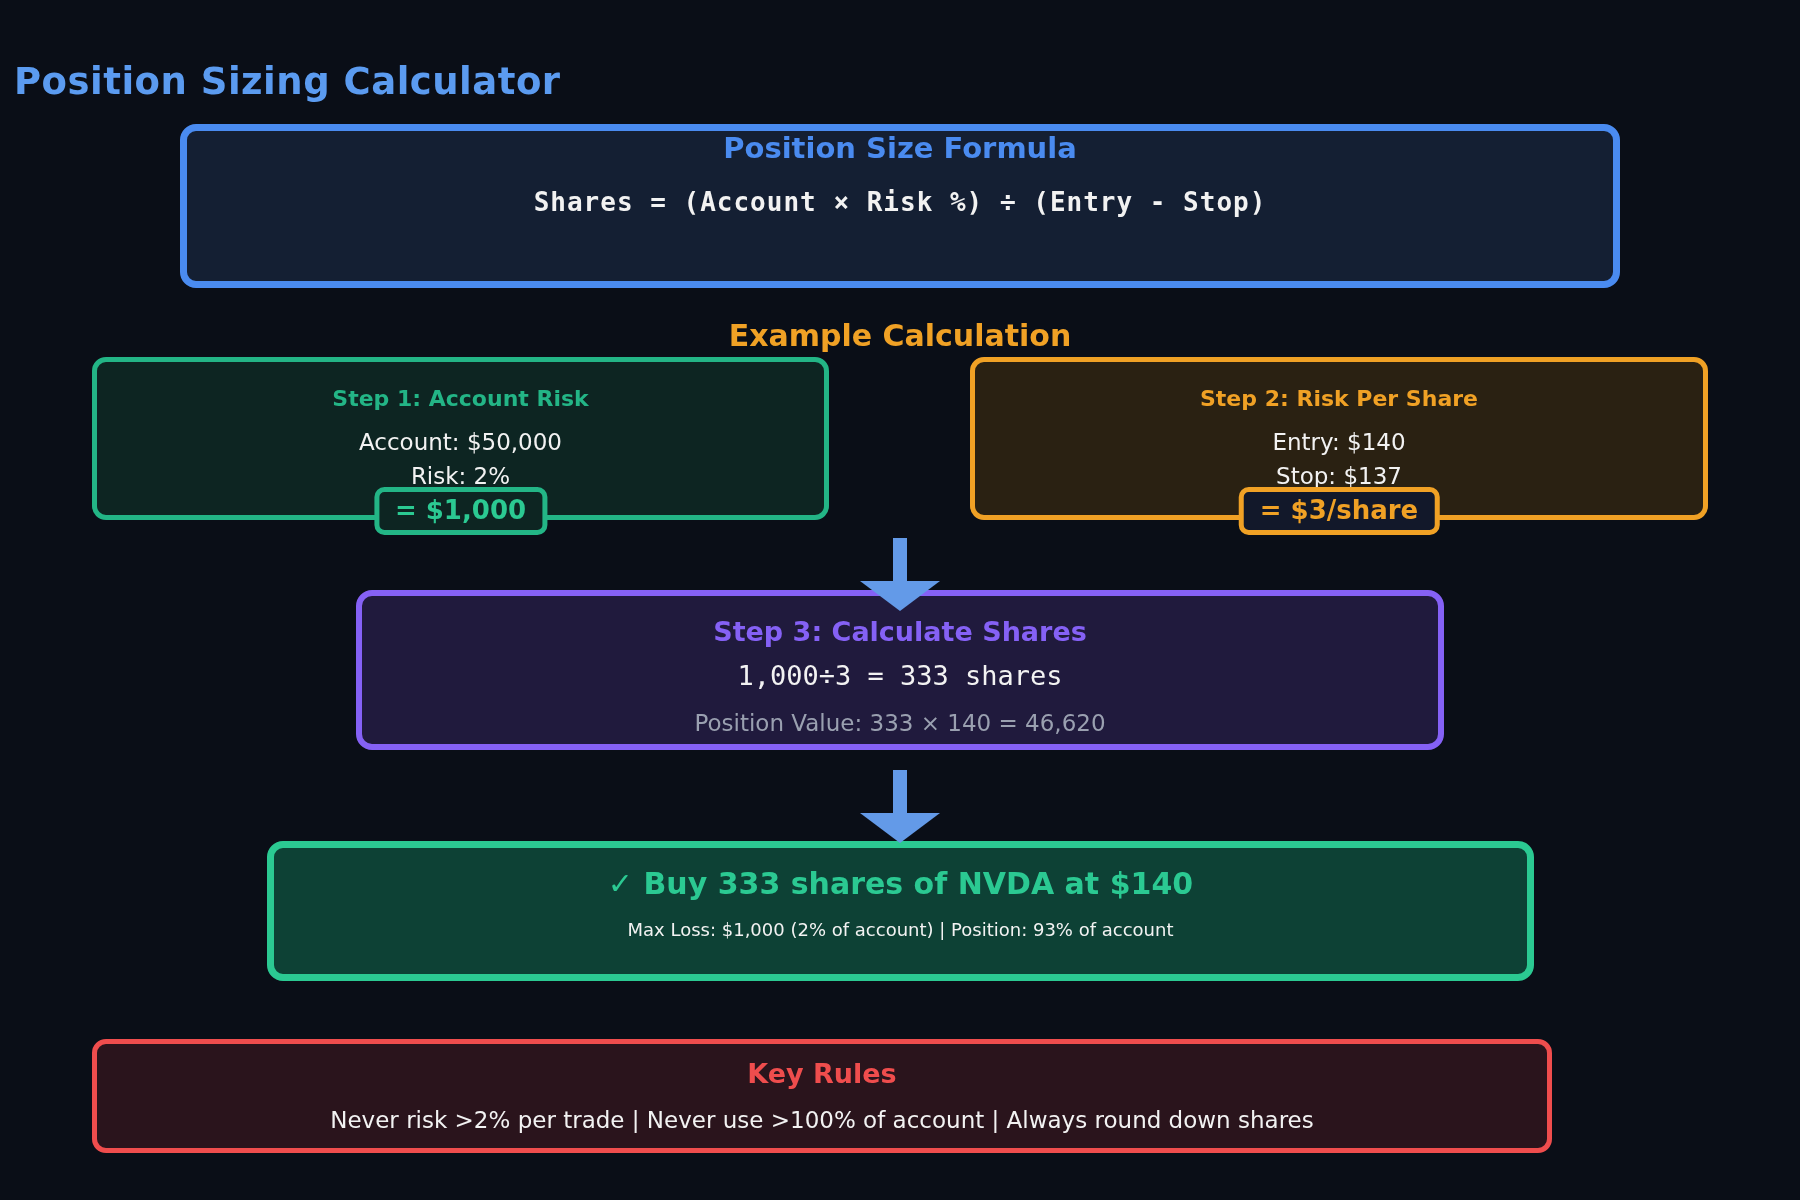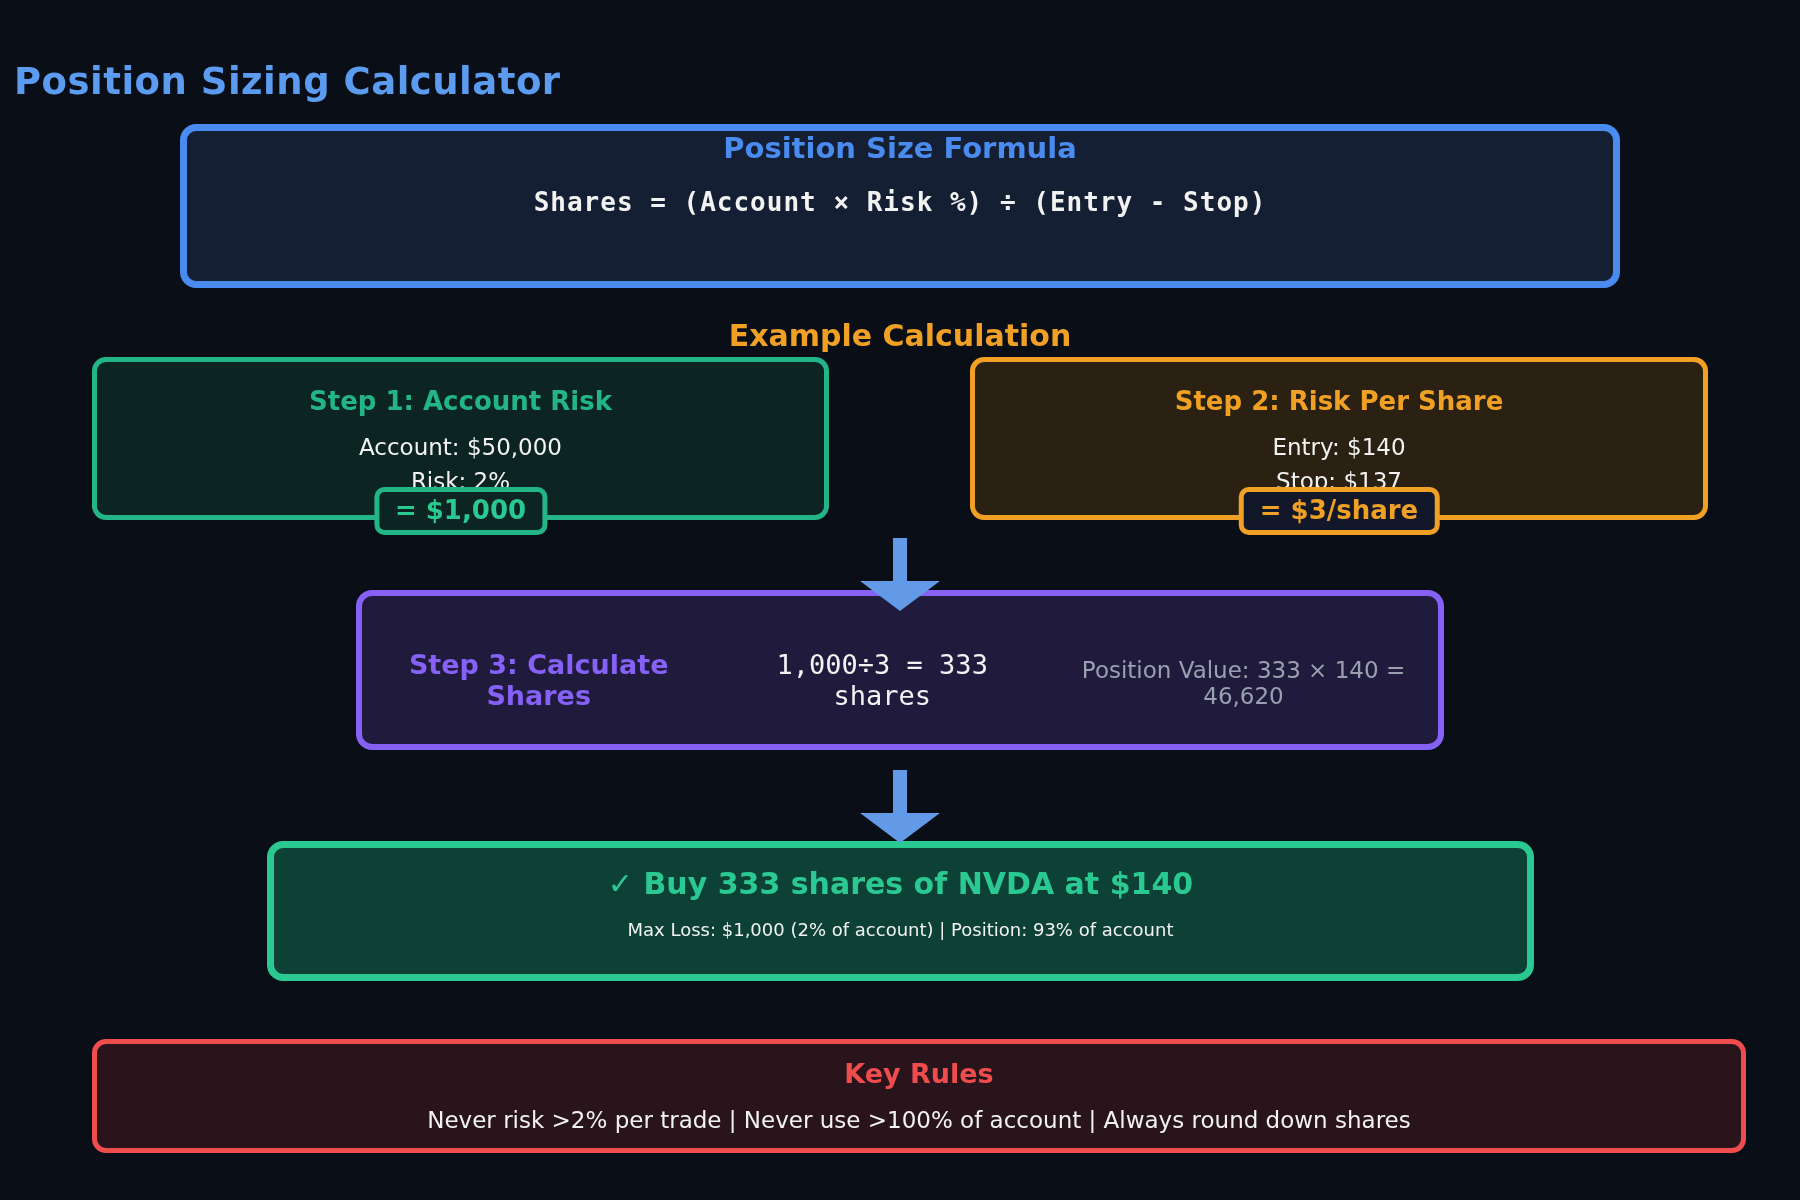--- a/index.html
+++ b/index.html
@@ -34,21 +34,21 @@
   }
 
   
   .step-box {
     top:357px; height:163px; border-radius:14px;
     display:flex; flex-direction:column; align-items:center;
     padding-top:24px;
   }
   .step1 { left:92px;  width:737px; background:#0d2522; border:5px solid var(--green,#23b586); }
   .step2 { left:970px; width:738px; background:#2a2112; border:5px solid var(--orange,#f0a125); }
-  .step-box .box-title { font-size:26px; font-weight:bold; margin-bottom:14px; }
+  .step-box .box-title { font-size:22px; font-weight:bold; margin-bottom:14px; }
   .step1 .box-title { color:var(--green,#23b586); }
   .step2 .box-title { color:var(--orange,#f0a125); }
   .step-line { font-size:23px; line-height:34px; color:var(--text,#f2f2f2); }
 
   .badge {
     position:absolute; bottom:-20px; left:50%; transform:translateX(-50%);
     font-size:26px; font-weight:bold; white-space:nowrap;
     padding:3px 16px 5px; border-radius:10px;
   }
   .step1 .badge { background:#0d2522; border:5px solid var(--green,#23b586); color:var(--green-bright,#2bc992); }
@@ -61,40 +61,40 @@
   .arrow-2 { top:770px; }
   .arrow .shaft { width:14px; height:43px; background:var(--arrow-blue,#639ae8); }
   .arrow .head  { width:0; height:0;
     border-left:40px solid transparent; border-right:40px solid transparent;
     border-top:30px solid var(--arrow-blue,#639ae8); }
 
   
   .step3 {
     left:356px; top:590px; width:1088px; height:160px;
     background:#201a3d; border:6px solid var(--purple,#8561f5); border-radius:16px;
-    display:flex; align-items:center; padding-top:20px; gap:13px;
+    display:flex; flex-direction:column; align-items:center; padding-top:20px; gap:13px;
   }
   .step3 .box-title { font-size:27px; font-weight:bold; color:var(--purple,#8561f5); }
   .step3 .calc {
     font-family:"DejaVu Sans Mono", monospace; font-size:27px; color:var(--text,#f2f2f2);
   }
   .step3 .subtext { font-size:23px; color:var(--muted,#9aa0b0);margin-top:6px; }
 
   
   .result {
     left:267px; top:841px; width:1267px; height:140px;
     background:#0d4135; border:7px solid var(--green-bright,#2bc992); border-radius:16px;
     display:flex; flex-direction:column; align-items:center; padding-top:18px; gap:18px;
   }
   .result .box-title { font-size:30px; font-weight:bold; color:var(--green-bright,#2bc992); }
   .result .subtext { font-size:18px; color:var(--text,#f2f2f2); }
 
   
   .rules {
-    left:92px; top:1039px; width:1654px; height:114px;
+    left:92px; top:1039px; width:1460px; height:114px;
     background:#2a141c; border:5px solid var(--red,#ef4d4d); border-radius:14px;
     display:flex; flex-direction:column; align-items:center; padding-top:14px; gap:18px;
   }
   .rules .box-title { font-size:27px; font-weight:bold; color:var(--red,#ef4d4d); }
   .rules .subtext { font-size:23px; color:var(--text,#f2f2f2); }
 </style>
 </head>
 <body>
 
 <div class="canvas">

